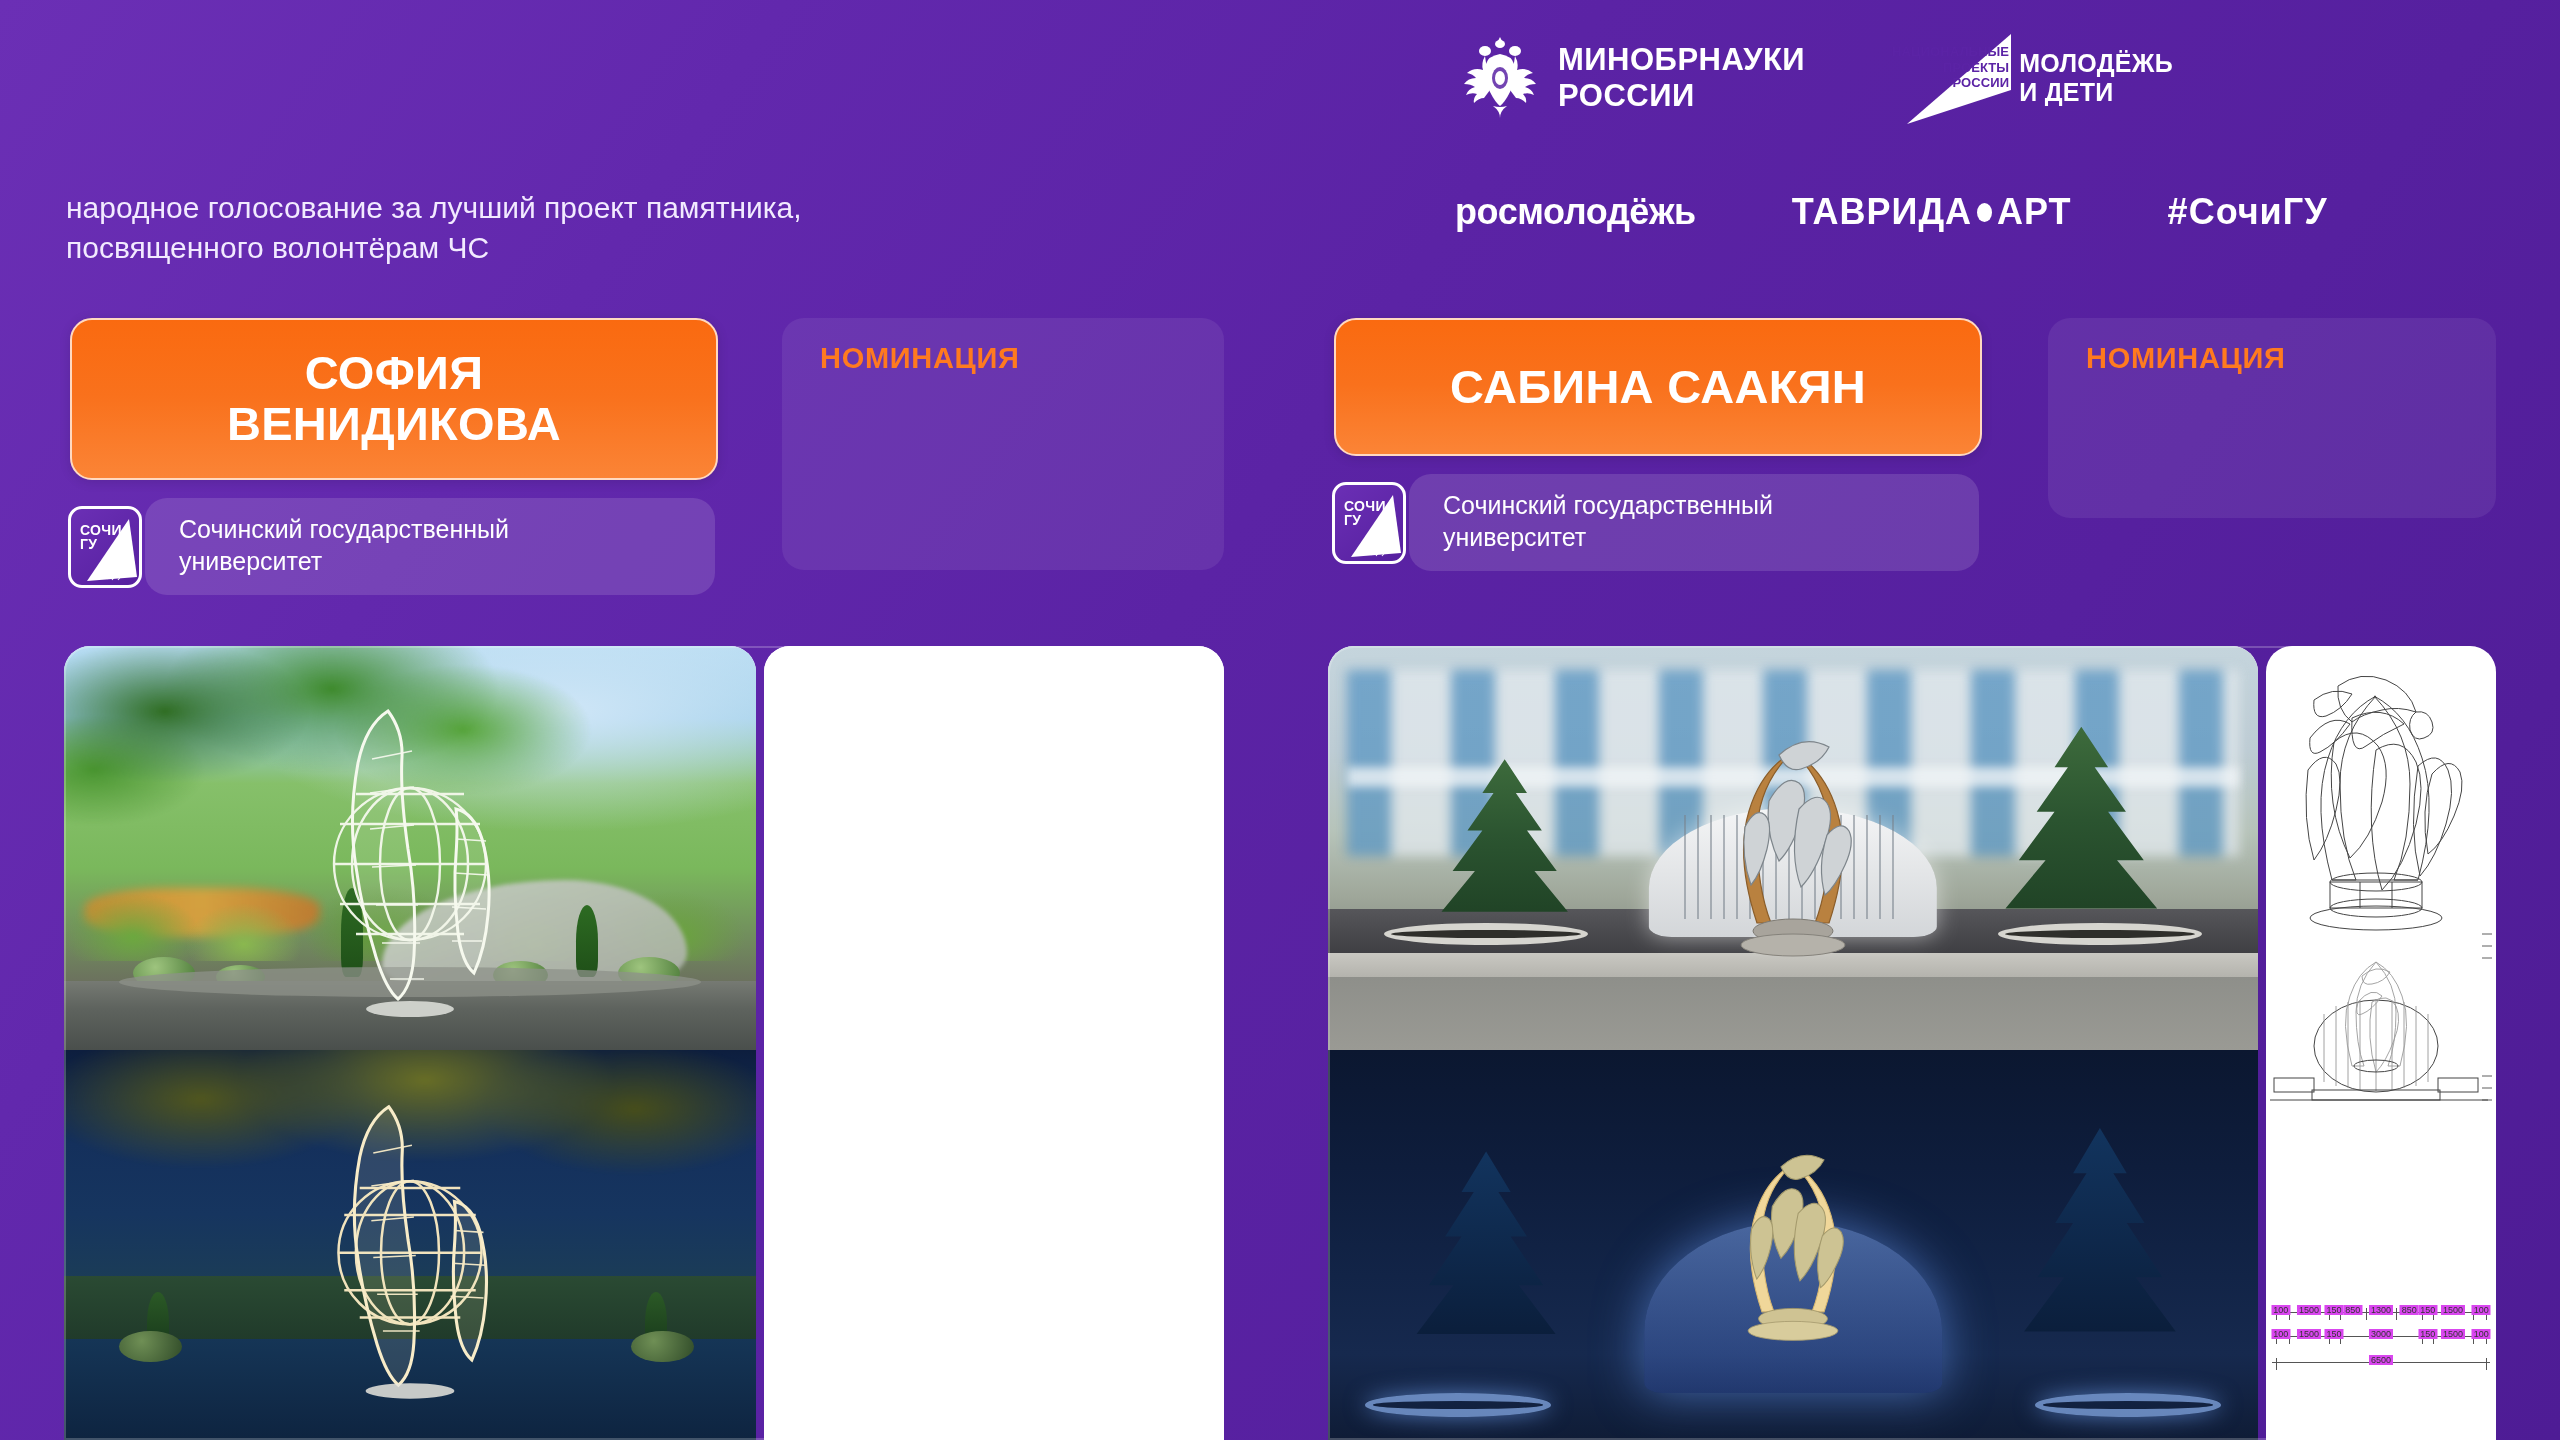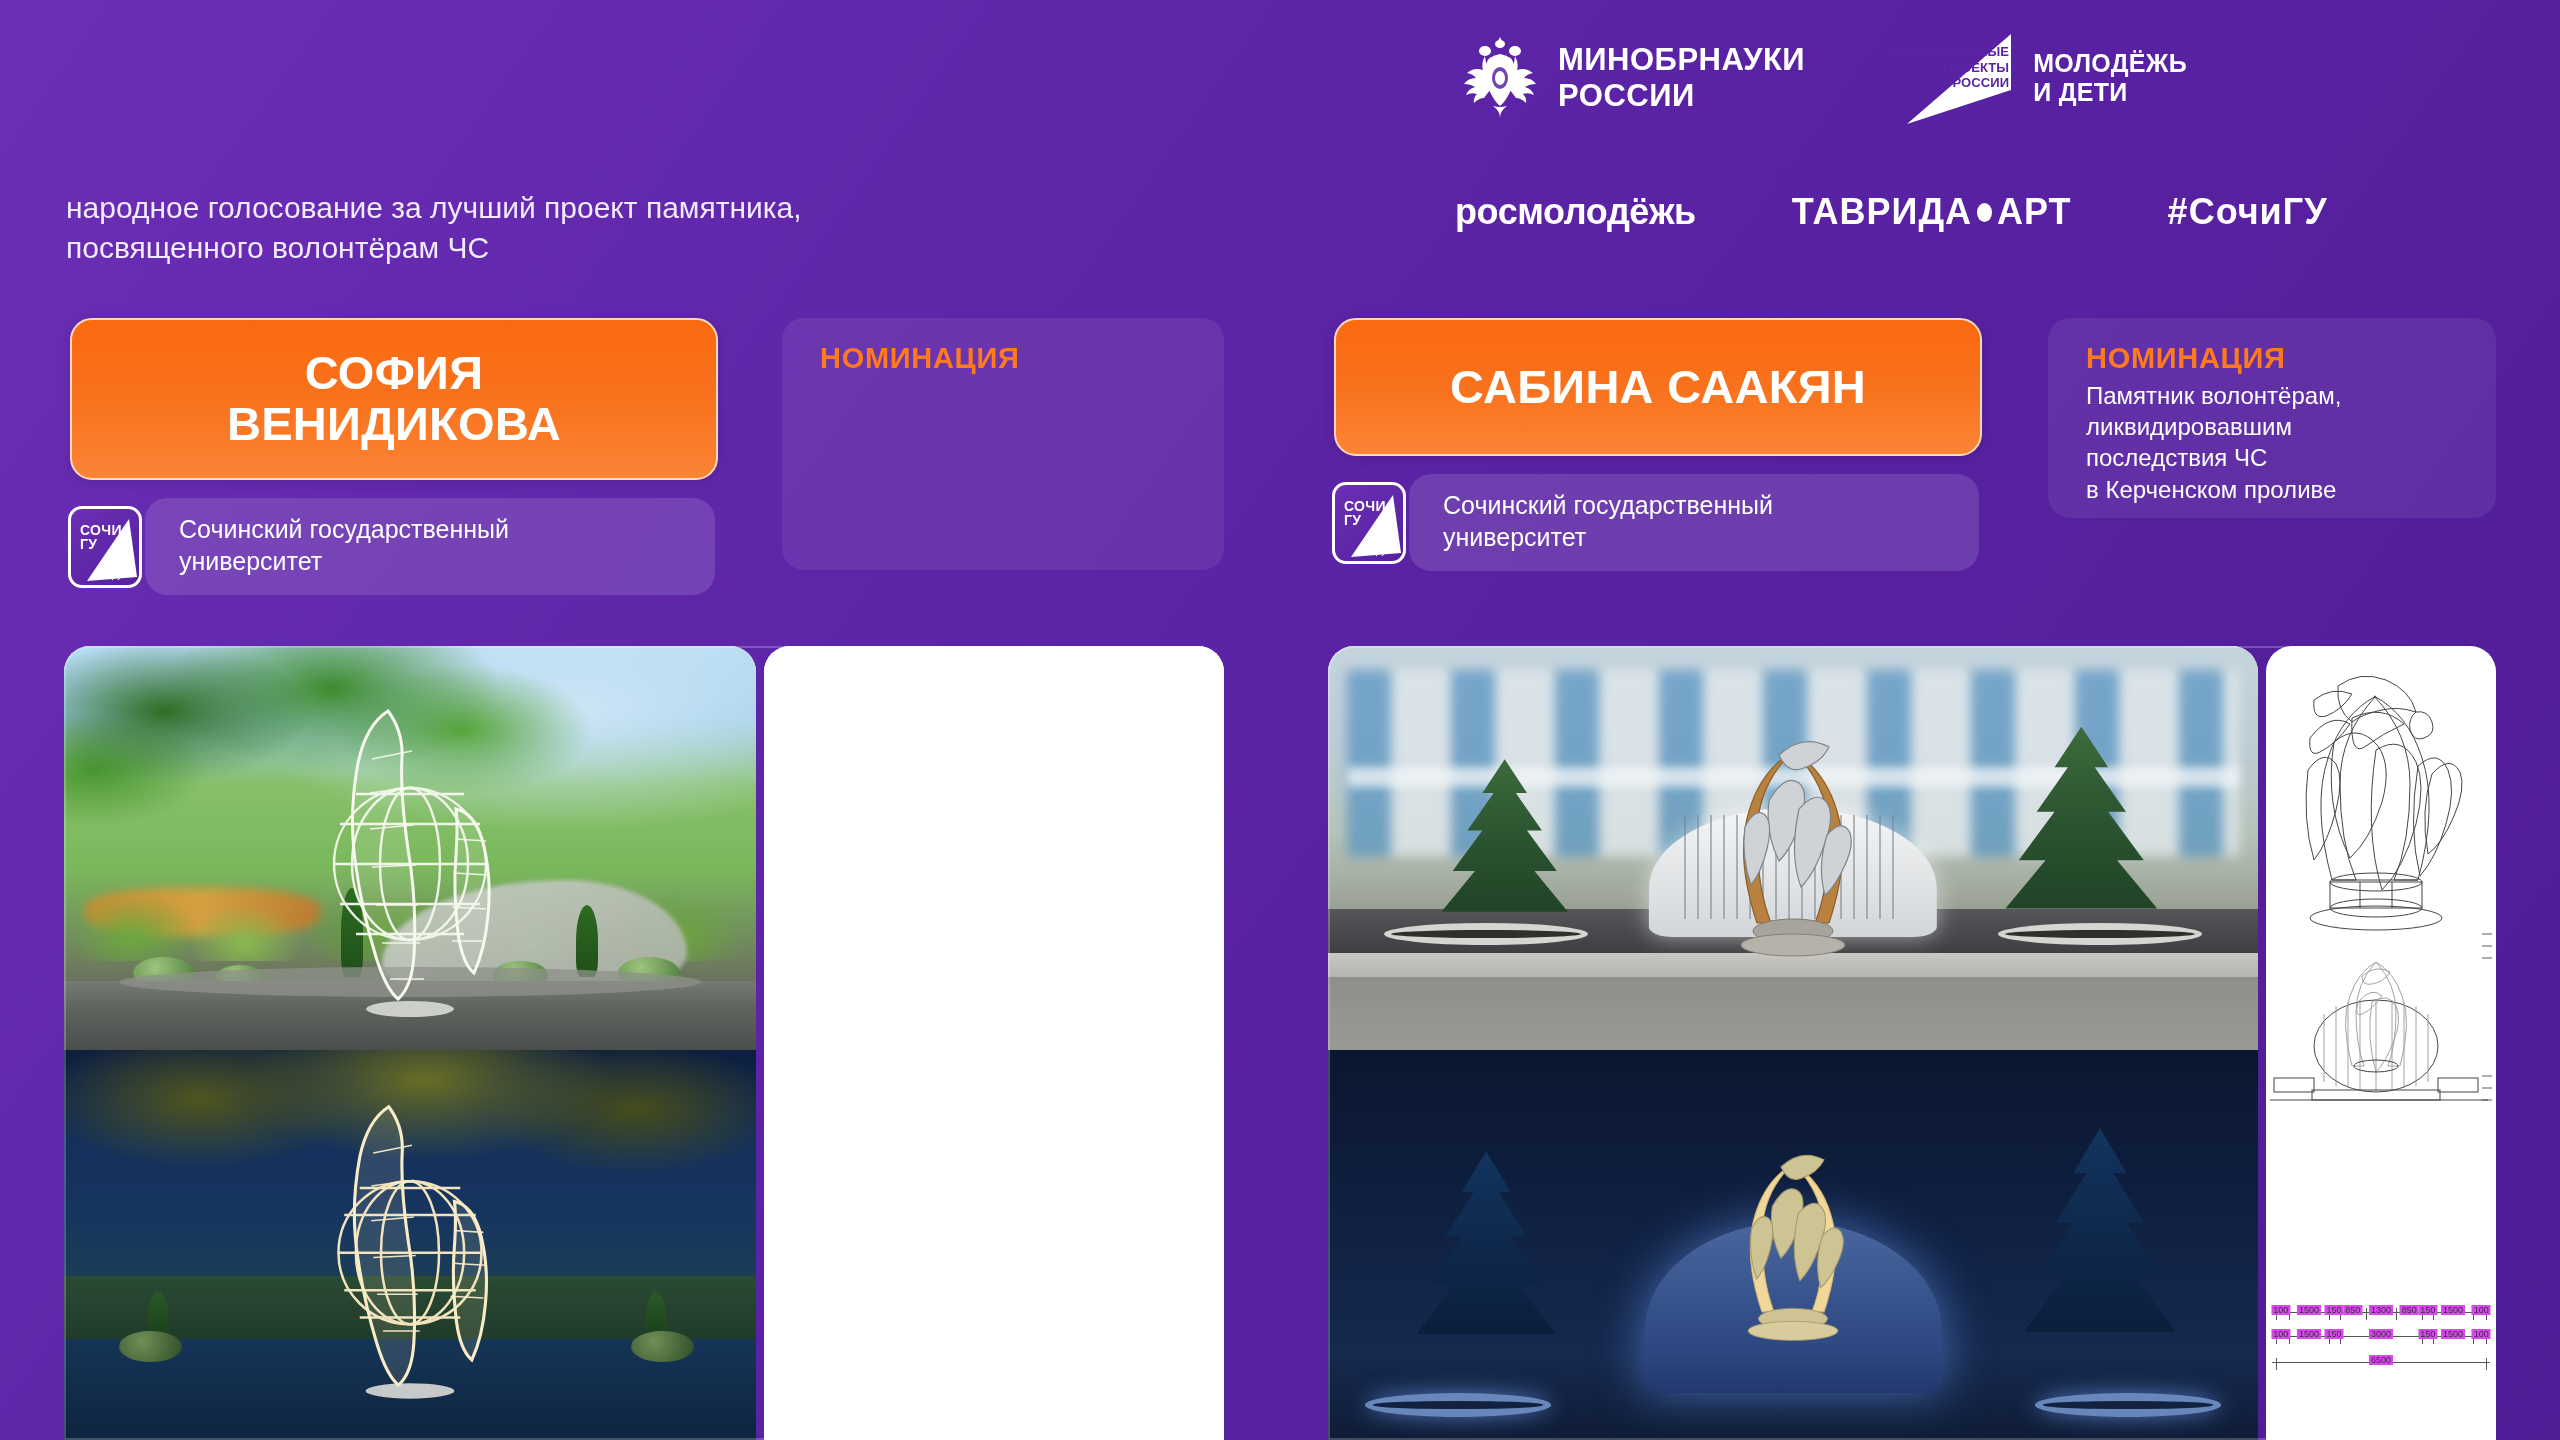--- a/index.html
+++ b/index.html
@@ -43,21 +43,21 @@
   .os-ring { position:absolute; inset:0; border-radius:50%;
              border:8px solid #7a3fc0; border-top-color:transparent;
              transform:rotate(-40deg); }
   .os-dot { position:absolute; right:1px; top:2px; width:13px; height:13px;
             border-radius:50%; background:#7a3fc0; }
   .os-text { font-size:30px; font-weight:700; line-height:1.02;
              letter-spacing:-.4px; white-space:pre-line; }
   .os-sub { font-size:14px; font-weight:400; letter-spacing:.2px; margin-top:5px; }
   .os-sub b { font-weight:700; }
 
-  .np-logo { display:flex; align-items:center; gap:20px; }
+  .np-logo { display:flex; align-items:center; gap:6px; }
   .np-flag { position:relative; width:112px; height:96px; }
   .np-flag svg { position:absolute; left:0; top:0; }
   .np-flag .np-words {
     position:absolute; right:4px; top:14px; text-align:right;
     font-size:13px; font-weight:700; line-height:1.2; letter-spacing:.1px;
     color:#5b23a5; white-space:pre-line;
   }
   .np-right { font-size:25px; font-weight:700; line-height:1.16;
               letter-spacing:.3px; white-space:pre-line; }
 
@@ -409,24 +409,20 @@
   </div>
 </div>
 
 <div class="card right">
   <div class="namebar">
     <span>САБИНА СААКЯН</span>
   </div>
 
   <div class="nom-panel">
     <div class="nom-label">НОМИНАЦИЯ</div>
-    <div class="nom-text">Памятник волонтёрам,
-ликвидировавшим
-последствия ЧС
-в Керченском проливе</div>
   </div>
 
   <div class="uni-row">
     <div class="uni-logo">
       <div class="sochi">СОЧИ
 ГУ</div>
       <svg width="62" height="68" viewBox="0 0 62 68" aria-hidden="true">
         <path d="M50 2 L58 60 L8 64 Z" fill="#ffffff"></path>
         <g stroke="#ffffff" stroke-width="1.1" opacity=".95">
           <line x1="49" y1="5" x2="14" y2="60"></line>

